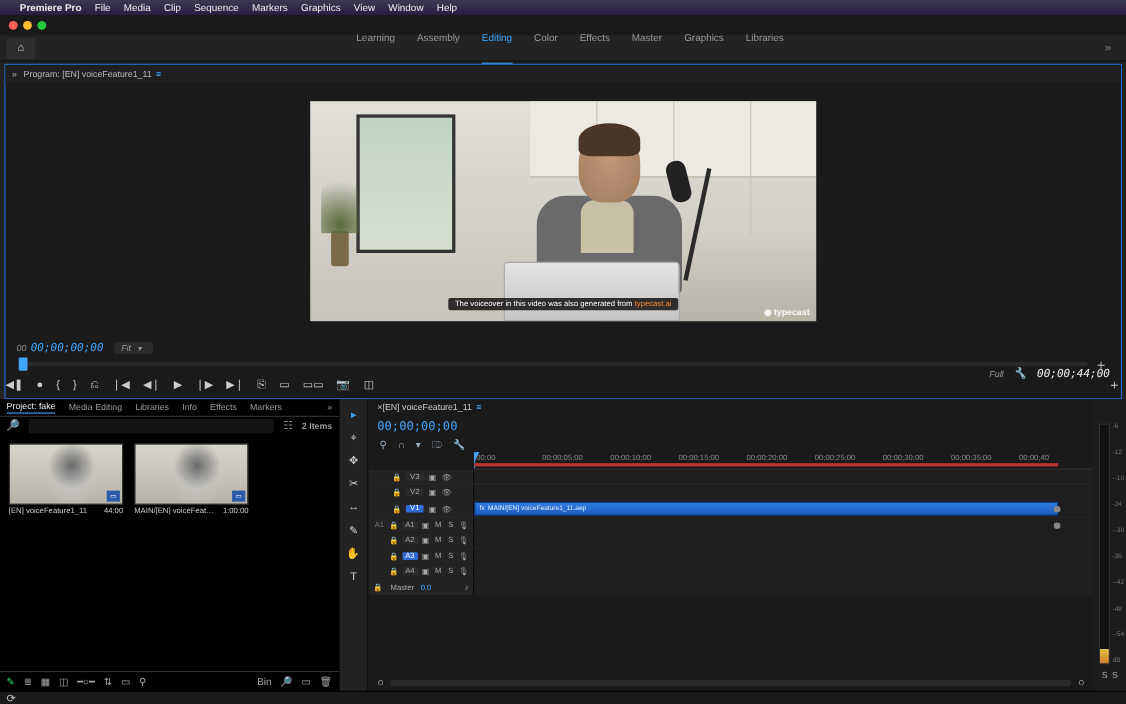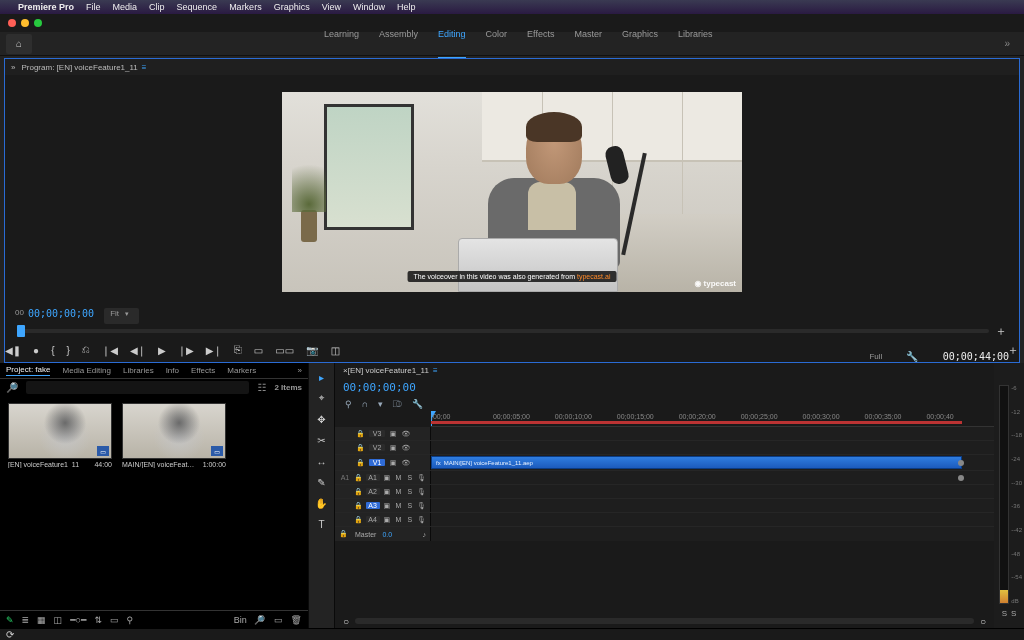--- a/index.html
+++ b/index.html
@@ -45,25 +45,25 @@
 .video-frame .mic-stand::before { content:""; position:absolute; left:18px; top:0; width:4px; height:104px; background:#2a2a2a; transform:rotate(12deg); }
 .video-frame .mic { position:absolute; left:326px; top:54px; width:18px; height:38px; background:#222; border-radius:8px; transform:rotate(-14deg); }
 .video-frame .plant { position:absolute; left:10px; top:40px; width:34px; height:110px; }
 .video-frame .plant::before { content:""; position:absolute; bottom:0; left:9px; width:16px; height:32px; background:#7a6a4a; border-radius:3px; }
 .video-frame .plant::after { content:""; position:absolute; bottom:30px; left:0; width:34px; height:78px; background:radial-gradient(circle at 50% 90%,#5a6a3a 0%,transparent 55%); }
 .subtitle-box { position:absolute; bottom:10px; left:50%; transform:translateX(-50%); background:rgba(24,24,24,.88); padding:2px 6px; font-size:7px; color:#fff; border-radius:2px; white-space:nowrap; }
 .subtitle-box .hl { color:#ff8a2a; }
 .watermark { position:absolute; right:6px; bottom:4px; font-size:8px; font-weight:600; color:#fff; opacity:.92; }
 .watermark::before { content:"◉"; margin-right:2px; }
 
-.monitor-status { display:flex; height:16px; padding:0 10px; font-size:8px; color:#999; }
+.monitor-status { display:flex; align-items:center; height:16px; padding:0 10px; font-size:8px; color:#999;font-style:italic; }
 .monitor-status .tc { color:#3ea6ff; font-family:monospace; font-size:10px; margin:0 10px 0 4px; }
 .fit-dd { background:#2a2a2a; padding:1px 10px 1px 6px; border-radius:2px; position:relative; }
 .fit-dd::after { content:"▾"; margin-left:6px; font-size:7px; }
-.monitor-status .right { margin-left:auto; display:flex; align-items:center; gap:24px;margin-top:48px; }
+.monitor-status .right { margin-left:auto; display:flex; align-items:center; gap:9px;margin-top:48px; }
 .monitor-status .dur { color:#eee; font-family:monospace; font-size:10px; }
 .wrench { font-size:10px; }
 
 .scrubber { height:14px; display:flex; align-items:center; padding:0 12px; }
 .scrubber-track { flex:1; height:4px; background:#2a2a2a; border-radius:2px; position:relative; }
 .scrubber-handle { position:absolute; left:0; top:-4px; width:8px; height:12px; background:#3ea6ff; border-radius:1px; }
 .plus-r { color:#ccc; font-size:12px; margin-left:6px; }
 
 .transport { height:24px; display:flex; align-items:center; justify-content:center; gap:12px; color:#ccc; font-size:10px; }
 .transport span { cursor:pointer; }

